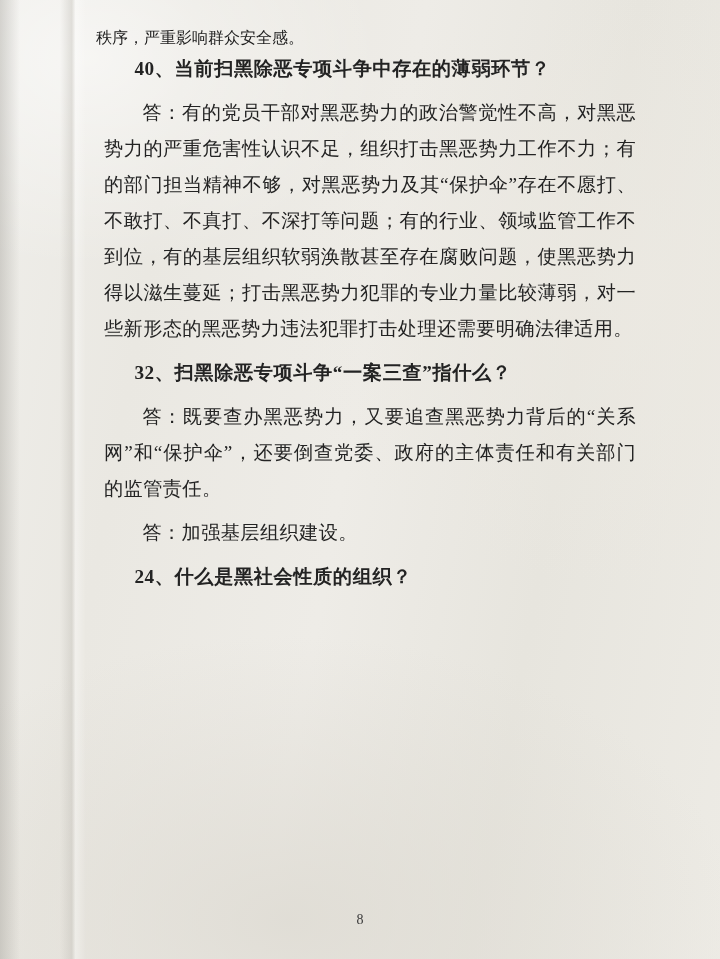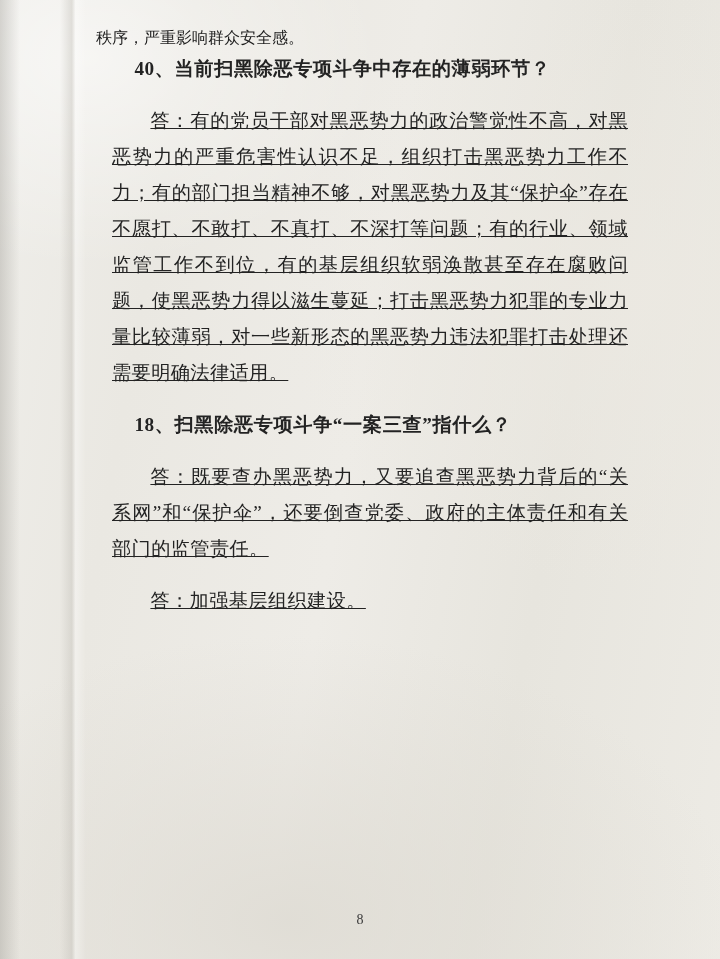--- a/index.html
+++ b/index.html
@@ -65,24 +65,23 @@
 
   .heading {
     font-weight: bold;
     text-indent: 2em;
     margin: 2px 0 0 0;
     letter-spacing: 0.6px;
   }
 
   .para {
     text-indent: 2em;
-    margin: 16px;
+    margin: 8px;
     text-align: justify;
     text-justify: inter-ideograph;
-    text-decoration: underline;
   }
 
   .runon {
     text-indent: 0;
     margin: 0;
     text-align: justify;
     text-justify: inter-ideograph;
   }
 
   
@@ -115,28 +114,29 @@
   <div class="ghost" style="left:120px; top:120px;">　</div>
 
   <div id="content">
 
     <p class="runon">秩序，严重影响群众安全感。</p>
 
     <p class="heading">40、当前扫黑除恶专项斗争中存在的薄弱环节？</p>
 
     <p class="para">答：有的党员干部对黑恶势力的政治警觉性不高，对黑恶势力的严重危害性认识不足，组织打击黑恶势力工作不力；有的部门担当精神不够，对黑恶势力及其“保护伞”存在不愿打、不敢打、不真打、不深打等问题；有的行业、领域监管工作不到位，有的基层组织软弱涣散甚至存在腐败问题，使黑恶势力得以滋生蔓延；打击黑恶势力犯罪的专业力量比较薄弱，对一些新形态的黑恶势力违法犯罪打击处理还需要明确法律适用。</p>
 
-    <p class="heading">18、扫黑除恶专项斗争“一案三查”指什么？</p>
+    <p class="heading">32、扫黑除恶专项斗争“一案三查”指什么？</p>
 
     <p class="para">答：既要查办黑恶势力，又要追查黑恶势力背后的“关系网”和“保护伞”，还要倒查党委、政府的主体责任和有关部门的监管责任。</p>
 
 
     <p class="para">答：加强基层组织建设。</p>
 
 
 
+    <p class="heading">24、什么是黑社会性质的组织？</p>
 
 
   </div>
 
   <div id="folio">8</div>
 
 </div>
 
 </body></html>

